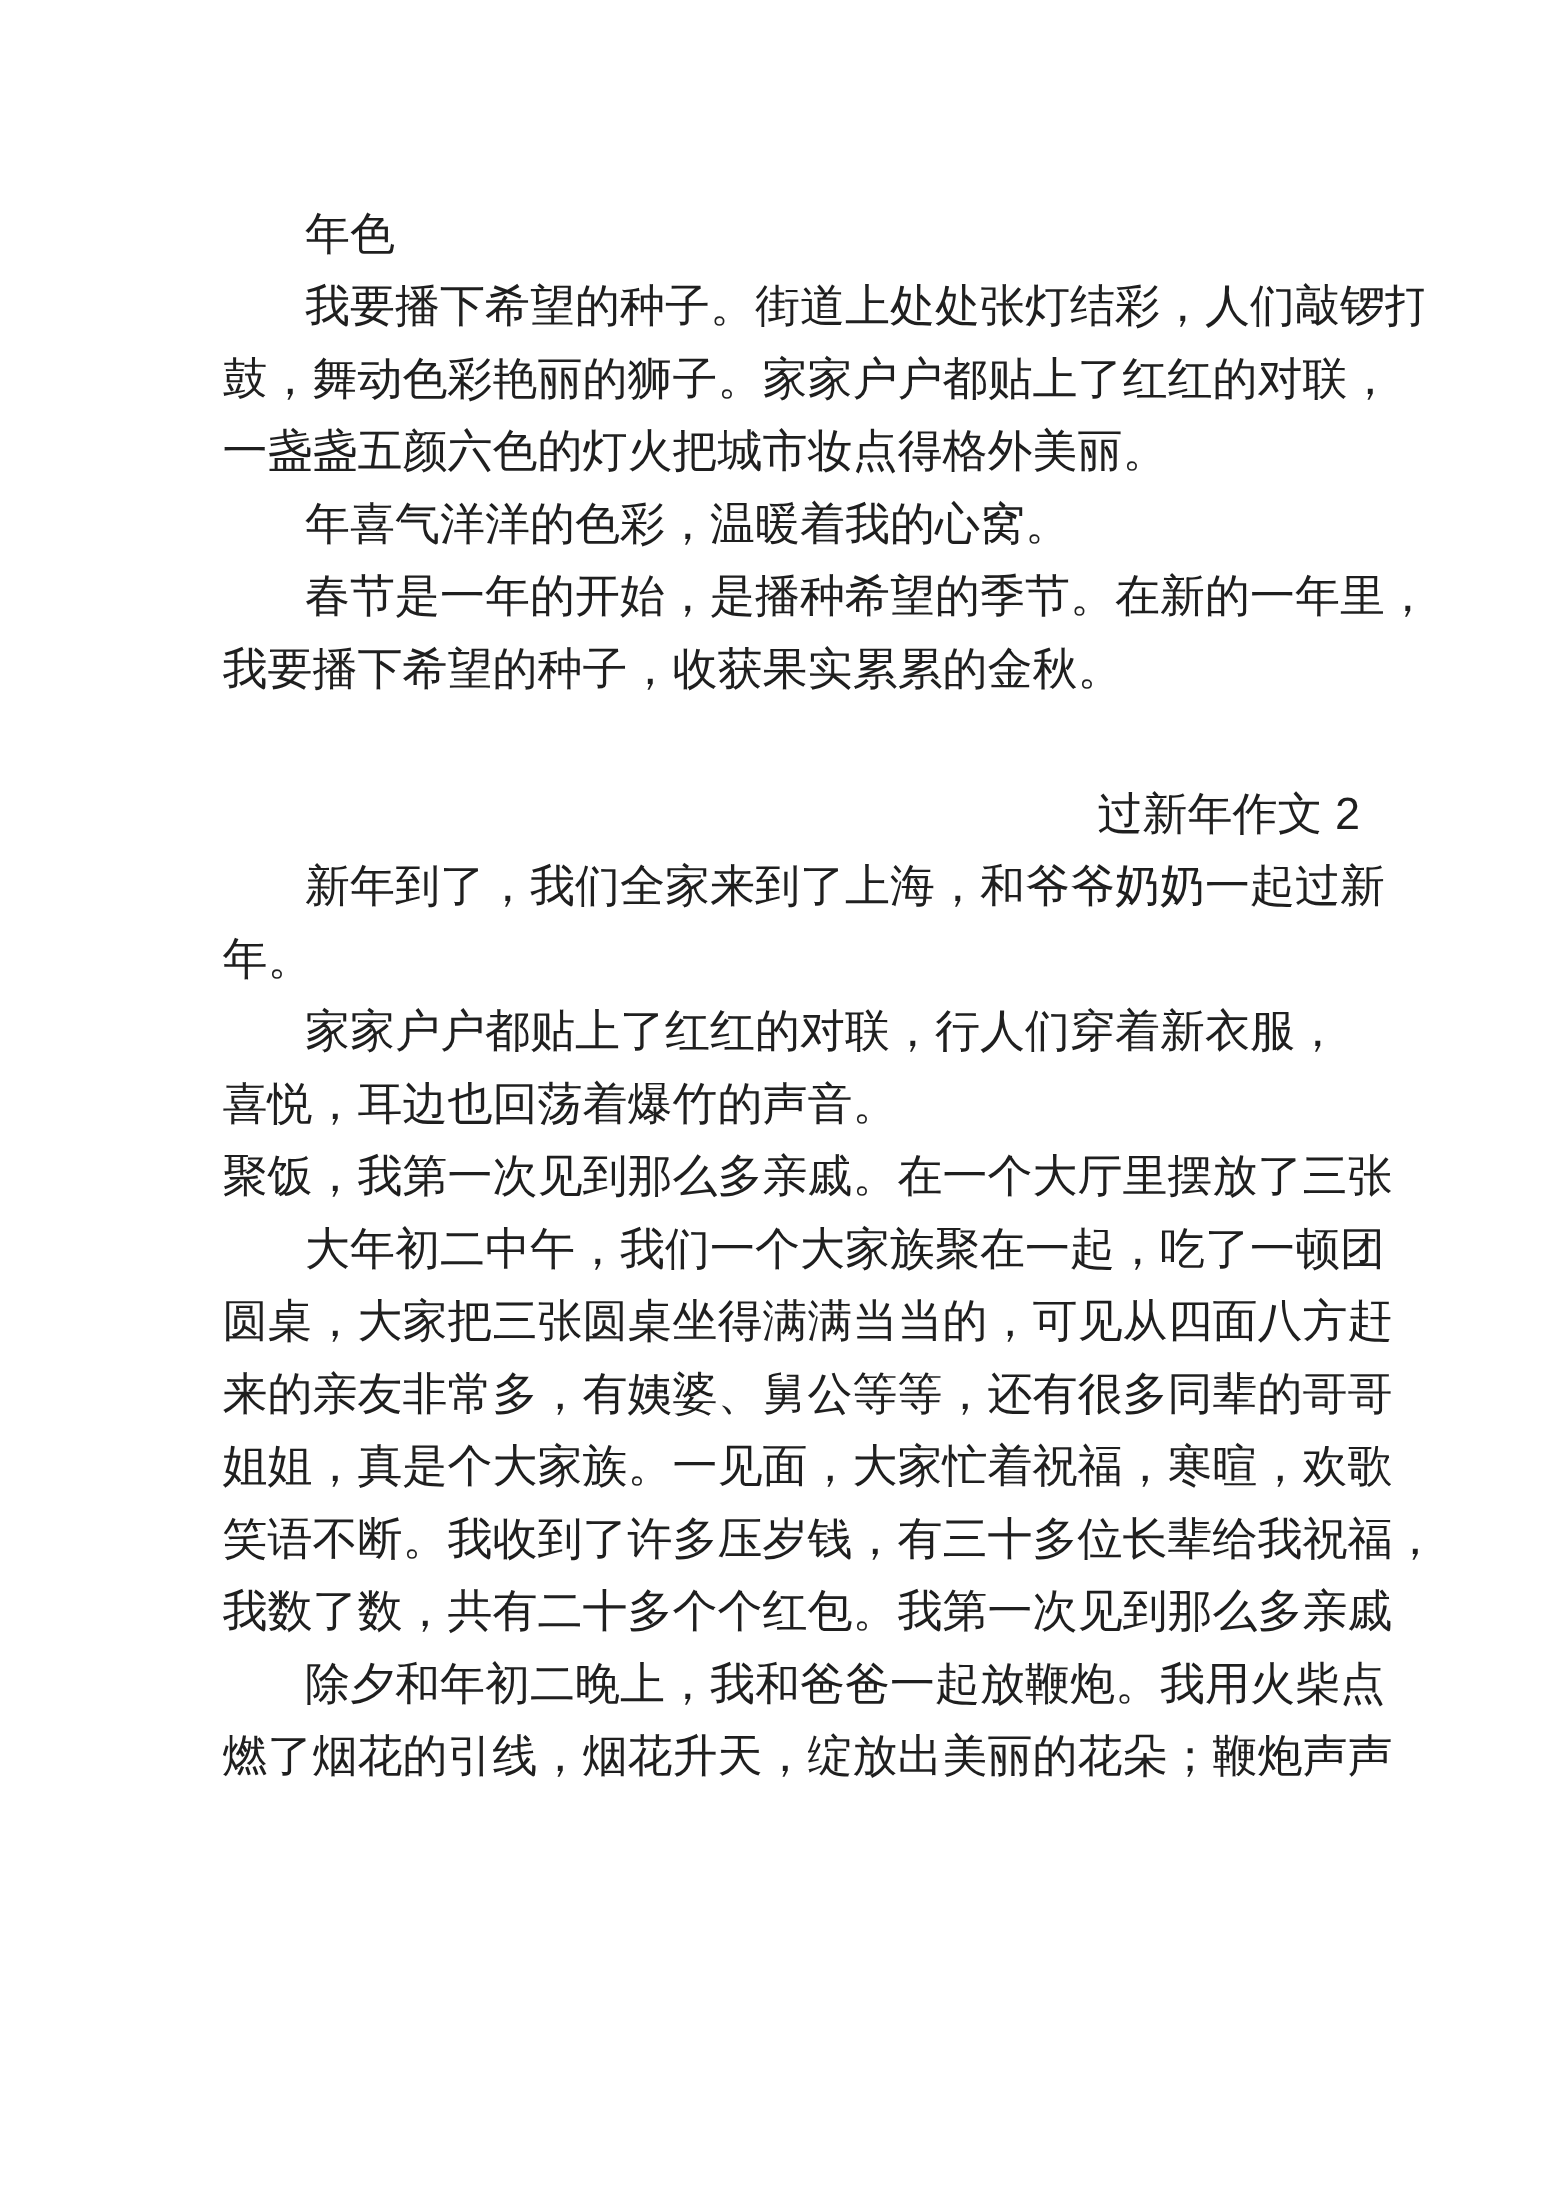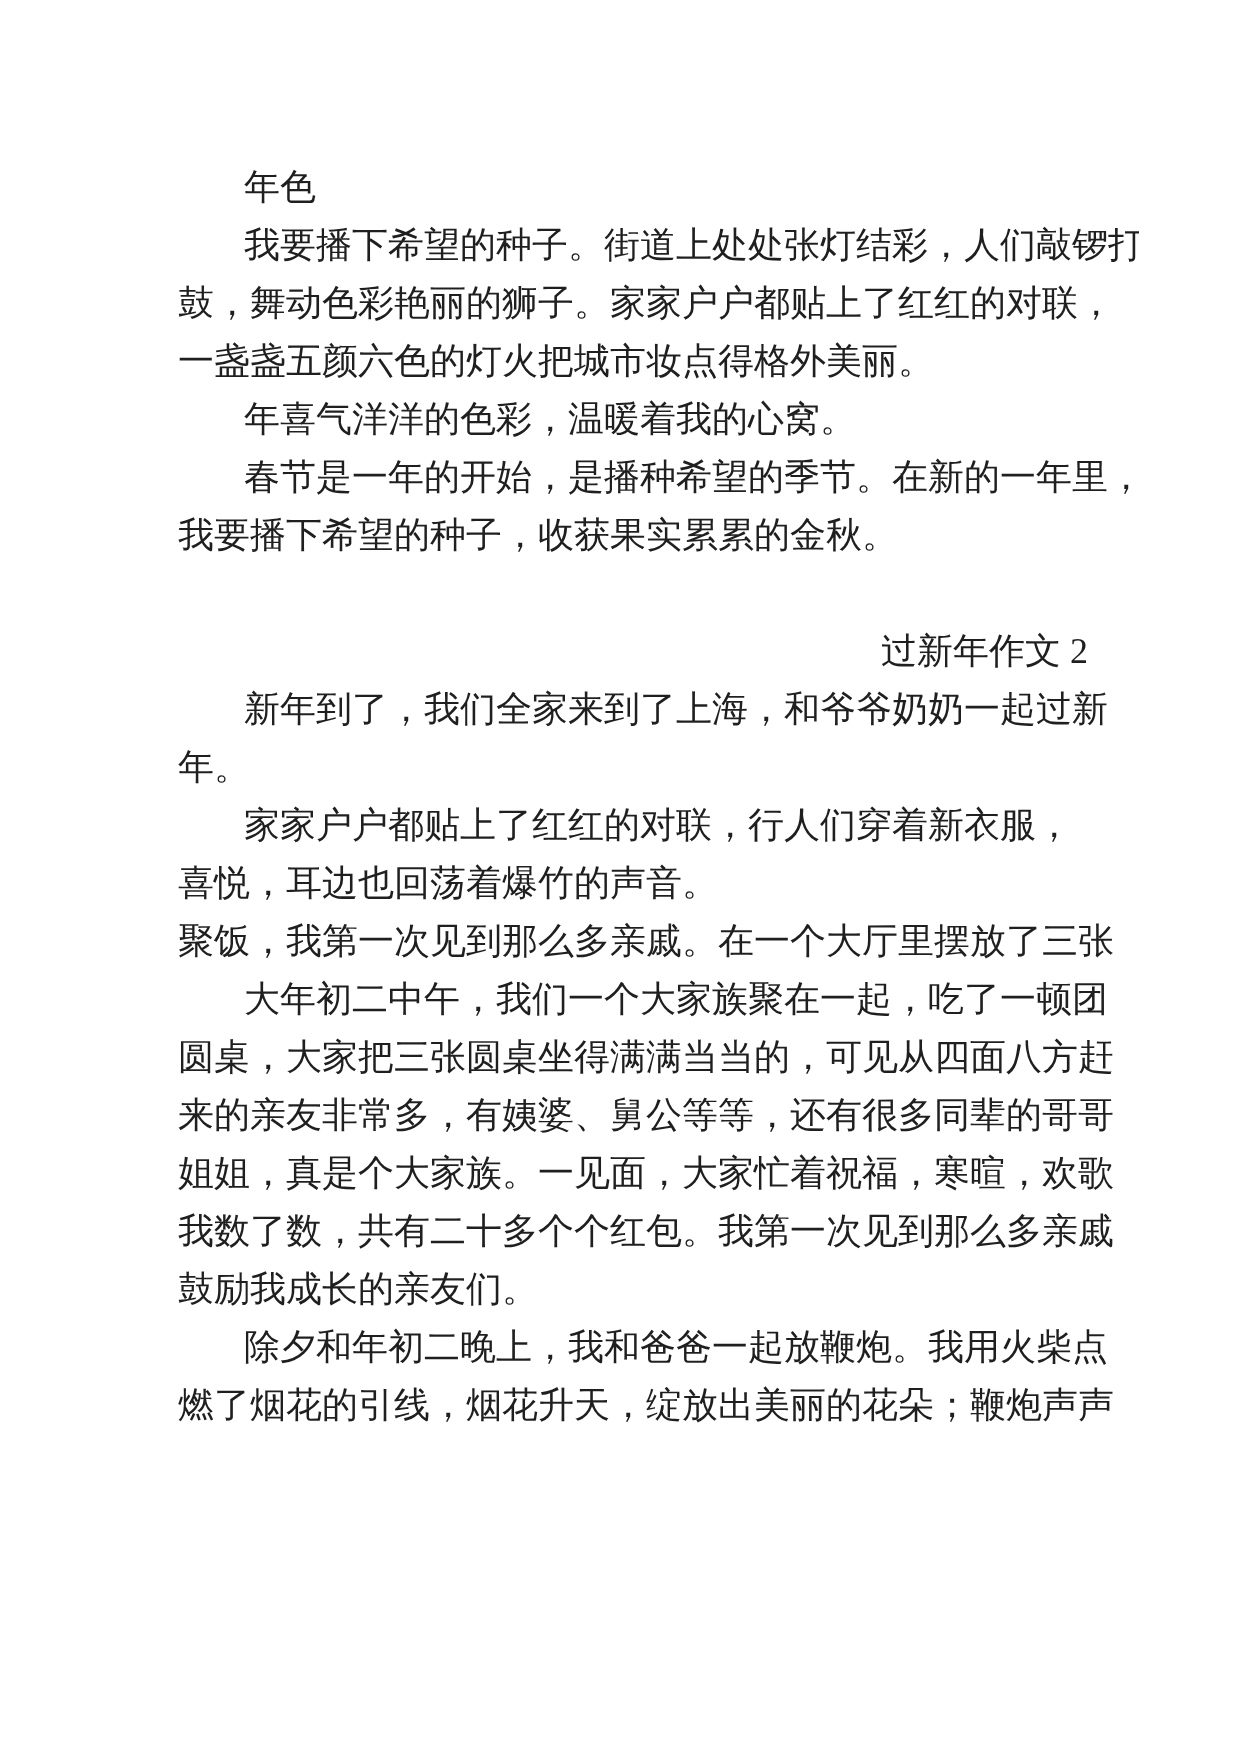--- a/index.html
+++ b/index.html
@@ -11,21 +11,21 @@
     margin: 0;
     padding: 0;
     background: var(--page-bg);
   }
   .page {
     position: relative;
     width: 1139px;
     height: 1754px;
     background: var(--page-bg);
     overflow: hidden;
-    font-family: Liberation Serif, serif;
+    font-family: Liberation Sans, sans-serif;
     color: var(--text-color);
   }
   .content {
     position: absolute;
     left: 178px;
     top: 158px;
     width: 910px;
   }
   .line {
     height: 58px;
@@ -62,18 +62,18 @@
     <div class="line heading">过新年作文 2</div>
     <div class="line indent">新年到了，我们全家来到了上海，和爷爷奶奶一起过新</div>
     <div class="line">年。</div>
     <div class="line indent">家家户户都贴上了红红的对联，行人们穿着新衣服，</div>
     <div class="line">喜悦，耳边也回荡着爆竹的声音。</div>
     <div class="line">聚饭，我第一次见到那么多亲戚。在一个大厅里摆放了三张</div>
     <div class="line indent">大年初二中午，我们一个大家族聚在一起，吃了一顿团</div>
     <div class="line">圆桌，大家把三张圆桌坐得满满当当的，可见从四面八方赶</div>
     <div class="line">来的亲友非常多，有姨婆、舅公等等，还有很多同辈的哥哥</div>
     <div class="line">姐姐，真是个大家族。一见面，大家忙着祝福，寒暄，欢歌</div>
+    <div class="line">笑语不断。我收到了许多压岁钱，有三十多位长辈给我祝福，</div>
     <div class="line">我数了数，共有二十多个个红包。我第一次见到那么多亲戚</div>
-    <div class="line">鼓励我成长的亲友们。</div>
     <div class="line indent">除夕和年初二晚上，我和爸爸一起放鞭炮。我用火柴点</div>
     <div class="line">燃了烟花的引线，烟花升天，绽放出美丽的花朵；鞭炮声声</div>
   </div>
 </div>
 
 </body></html>

